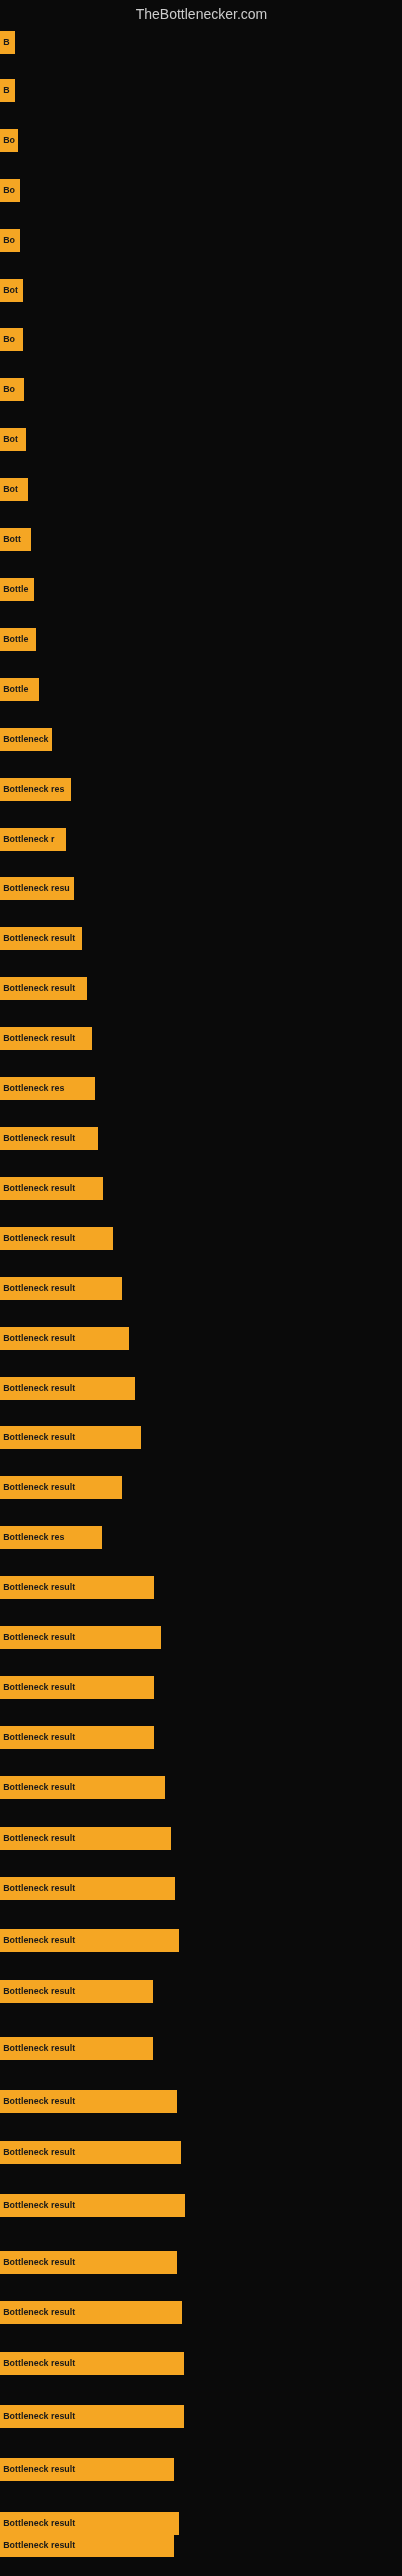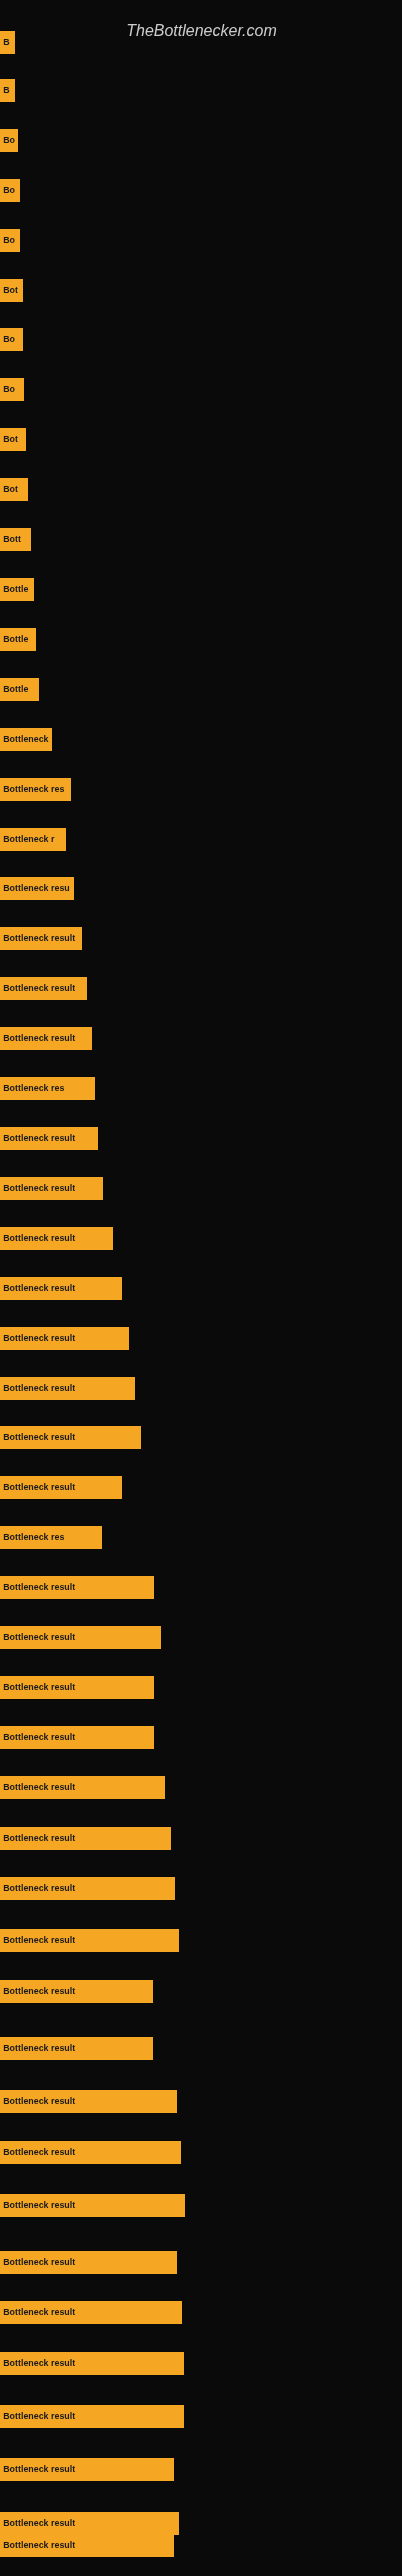--- a/index.html
+++ b/index.html
@@ -10,27 +10,26 @@
     body {
       background-color: #0a0a0a;
       width: 403px;
       min-height: 2576px;
       font-family: Arial, sans-serif;
       position: relative;
       overflow-x: hidden;
     }
     .site-title {
       color: #cccccc;
-      font-size: 16px;
+      font-size: 14px;
       text-align: center;
       padding: 6.4px 0;
       position: absolute;
-      top: 16px;
+      top: 0;
       width: 100%;
-      font-style: italic;
     }
     .bar-container {
       position: absolute;
       left: 0;
       display: flex;
       align-items: center;
     }
     .bar {
       background-color: #f5a623;
       height: 22.5px;

